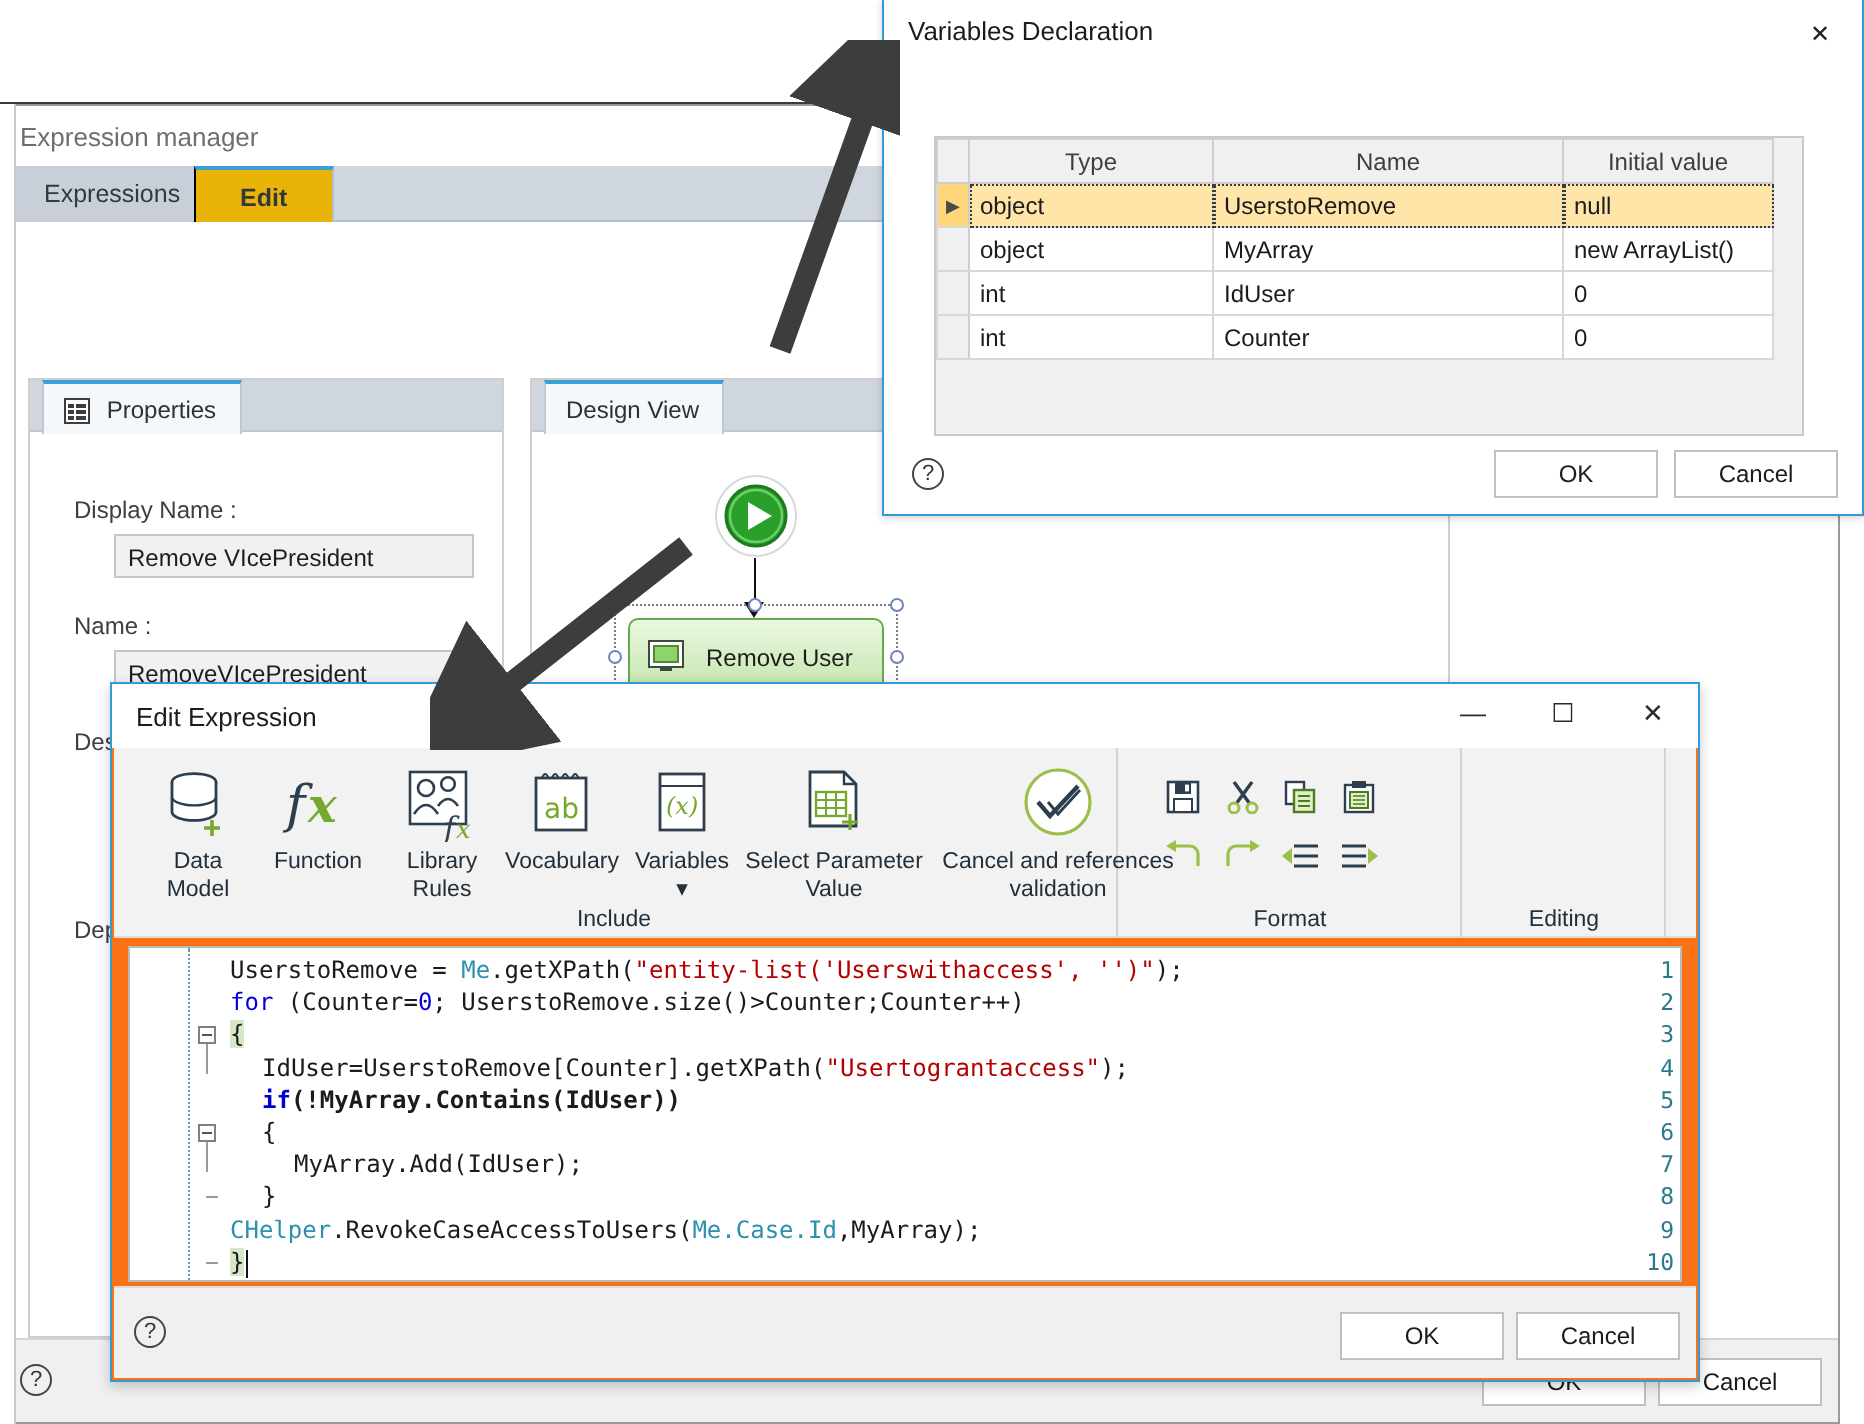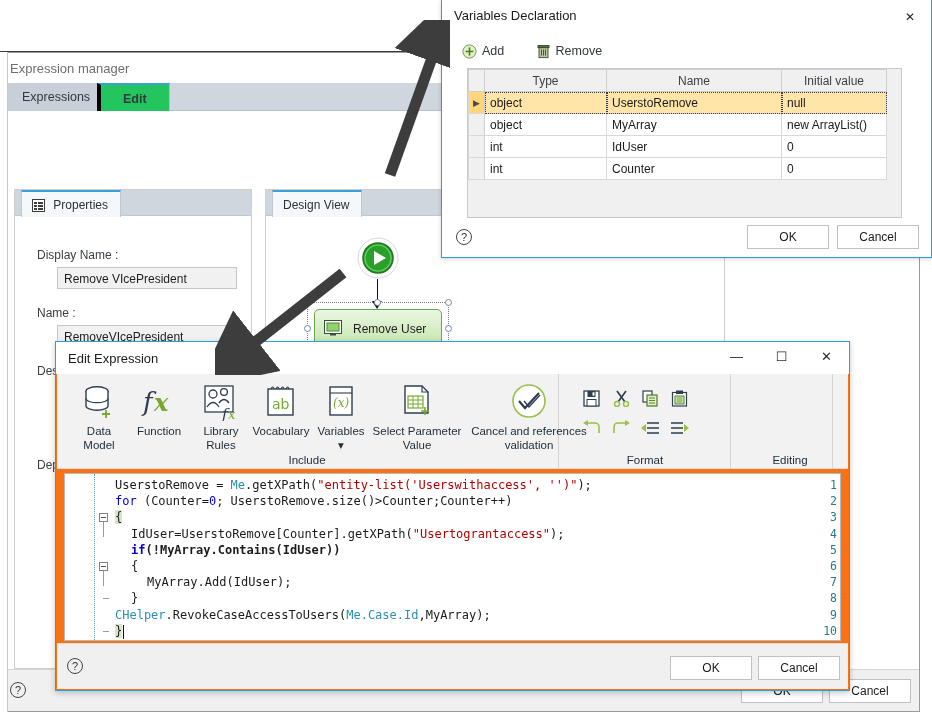--- a/index.html
+++ b/index.html
@@ -29,22 +29,22 @@
   .em-tabstrip {
     position: absolute; left: 0; top: 30px; width: 100%; height: 28px;
     background: #d0d6de; border-bottom: 1px solid #b6bfc9;
   }
   .em-tab {
     position: absolute; top: 0; height: 28px; line-height: 28px;
     padding: 0 22px; font-size: 12.5px; color: #33383d; cursor: default;
   }
   .em-tab-expressions { left: 0px; background: #c8cfd8; }
   .em-tab-edit {
-    left: 97px; background: #22c55e; font-weight: bold;
-    border-top: 2px solid #3aa0d8; border-left: 4px solid #000000;
+    left: 97px; background: #eab308; font-weight: bold;
+    border-top: 2px solid #3aa0d8; border-left: 1px solid #000000;
     border-right: 1px solid #b6bfc9; height: 29px;
   }
   .em-body {
     position: absolute; left: 0; top: 58px; right: 0; bottom: 42px;
     background: #ffffff; padding: 12px;
   }
   .em-footer {
     position: absolute; left: 0; right: 0; bottom: 0; height: 42px;
     background: #f0f0f0; border-top: 1px solid #d5d5d5;
   }
@@ -339,39 +339,20 @@
   </div>
 
   <div class="left-strip"></div>
 
   <div class="vd-window">
     <div>
       <div class="vd-title">Variables Declaration</div>
       <div class="vd-close">✕</div>
     </div>
 
-    <div class="vd-toolbar">
-      <span class="vd-tbtn">
-        <span class="g">
-          <svg width="15" height="15" viewBox="0 0 15 15">
-            <circle cx="7.5" cy="7.5" r="6.6" fill="#dff0c8" stroke="#7a9a52"></circle>
-            <path d="M7.5 3.6 V11.4 M3.6 7.5 H11.4" stroke="#4f7a1f" stroke-width="1.6"></path>
-          </svg>
-        </span><span>Add</span>
-      </span>
-      <span class="vd-tbtn">
-        <span class="g">
-          <svg width="15" height="15" viewBox="0 0 15 15">
-            <rect x="3" y="3.6" width="9" height="10" fill="#b9c8a2" stroke="#4a5b3a"></rect>
-            <rect x="2" y="1.6" width="11" height="2" fill="#5b6b4a" stroke="#3b4a2e"></rect>
-            <path d="M5.5 5.5 V11.6 M7.5 5.5 V11.6 M9.5 5.5 V11.6" stroke="#3b4a2e" stroke-width="0.9"></path>
-          </svg>
-        </span><span>Remove</span>
-      </span>
-    </div>
 
     <div class="vd-grid">
       <table class="vtbl">
         <thead>
           <tr>
             <th style="width:16px;"></th>
             <th style="width:122px;">Type</th>
             <th style="width:175px;">Name</th>
             <th style="width:105px;">Initial value</th>
           </tr>
@@ -567,21 +548,21 @@
           <svg width="19" height="16" viewBox="0 0 19 16">
             <path d="M1 3 H13 M1 8 H13 M1 13 H13" stroke="#2d3f4f" stroke-width="1.4"></path>
             <polygon points="14,4 14,12 19,8" fill="#9cbf4a"></polygon>
           </svg>
         </div>
 
         <div class="rgroup-label" style="left:0; width:172px;">Format</div>
       </div>
 
       <div class="rgroup sep" style="left:674px; width:102px;">
-        <div class="rgroup-label" style="left:8px; width:102px;">Editing</div>
+        <div class="rgroup-label" style="left:0; width:102px;">Editing</div>
       </div>
     </div>
 
     <div class="ee-editor">
       <div class="gutter"></div>
       <div class="foldcol"></div>
       <div id="editor-lines">
           <div class="ln" style="top: 4px;">1</div>
           <div class="codeline" style="top: 4px; left: 50px;"><span>UserstoRemove = </span><span class="ty">Me</span><span>.getXPath(</span><span class="s">"entity-list('Userswithaccess', '')"</span><span>);</span></div>
           <div class="ln" style="top: 20.2px;">2</div>

